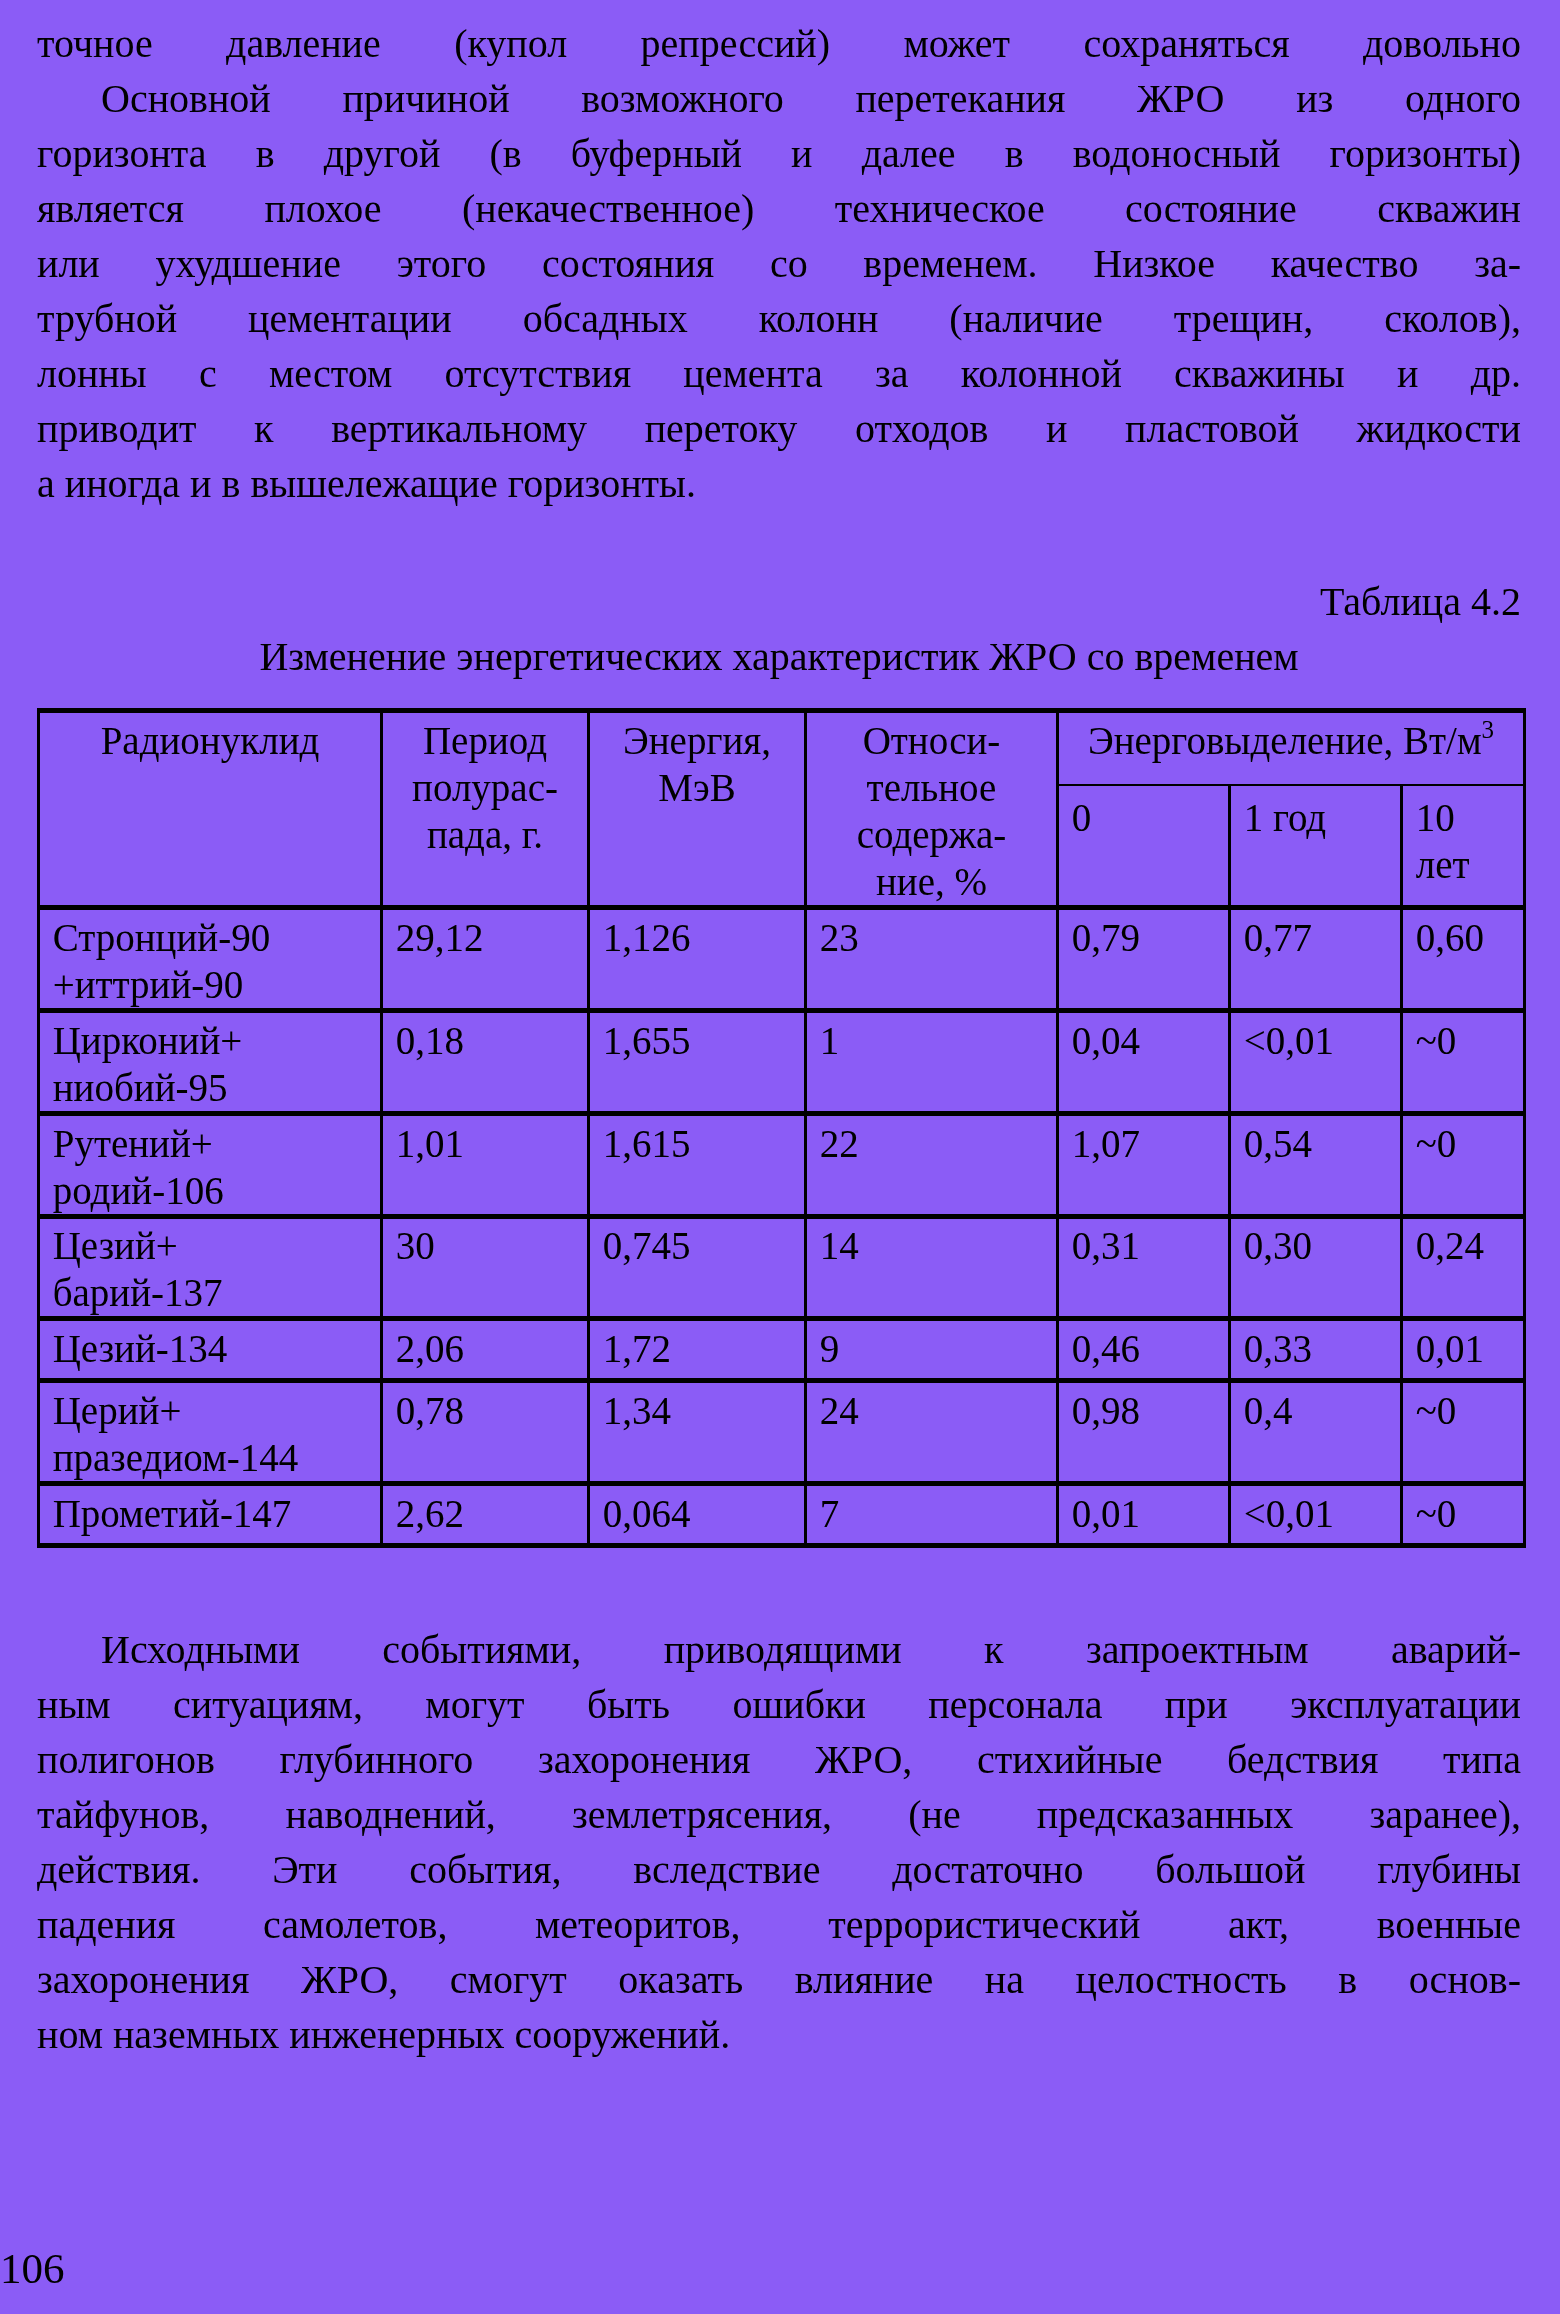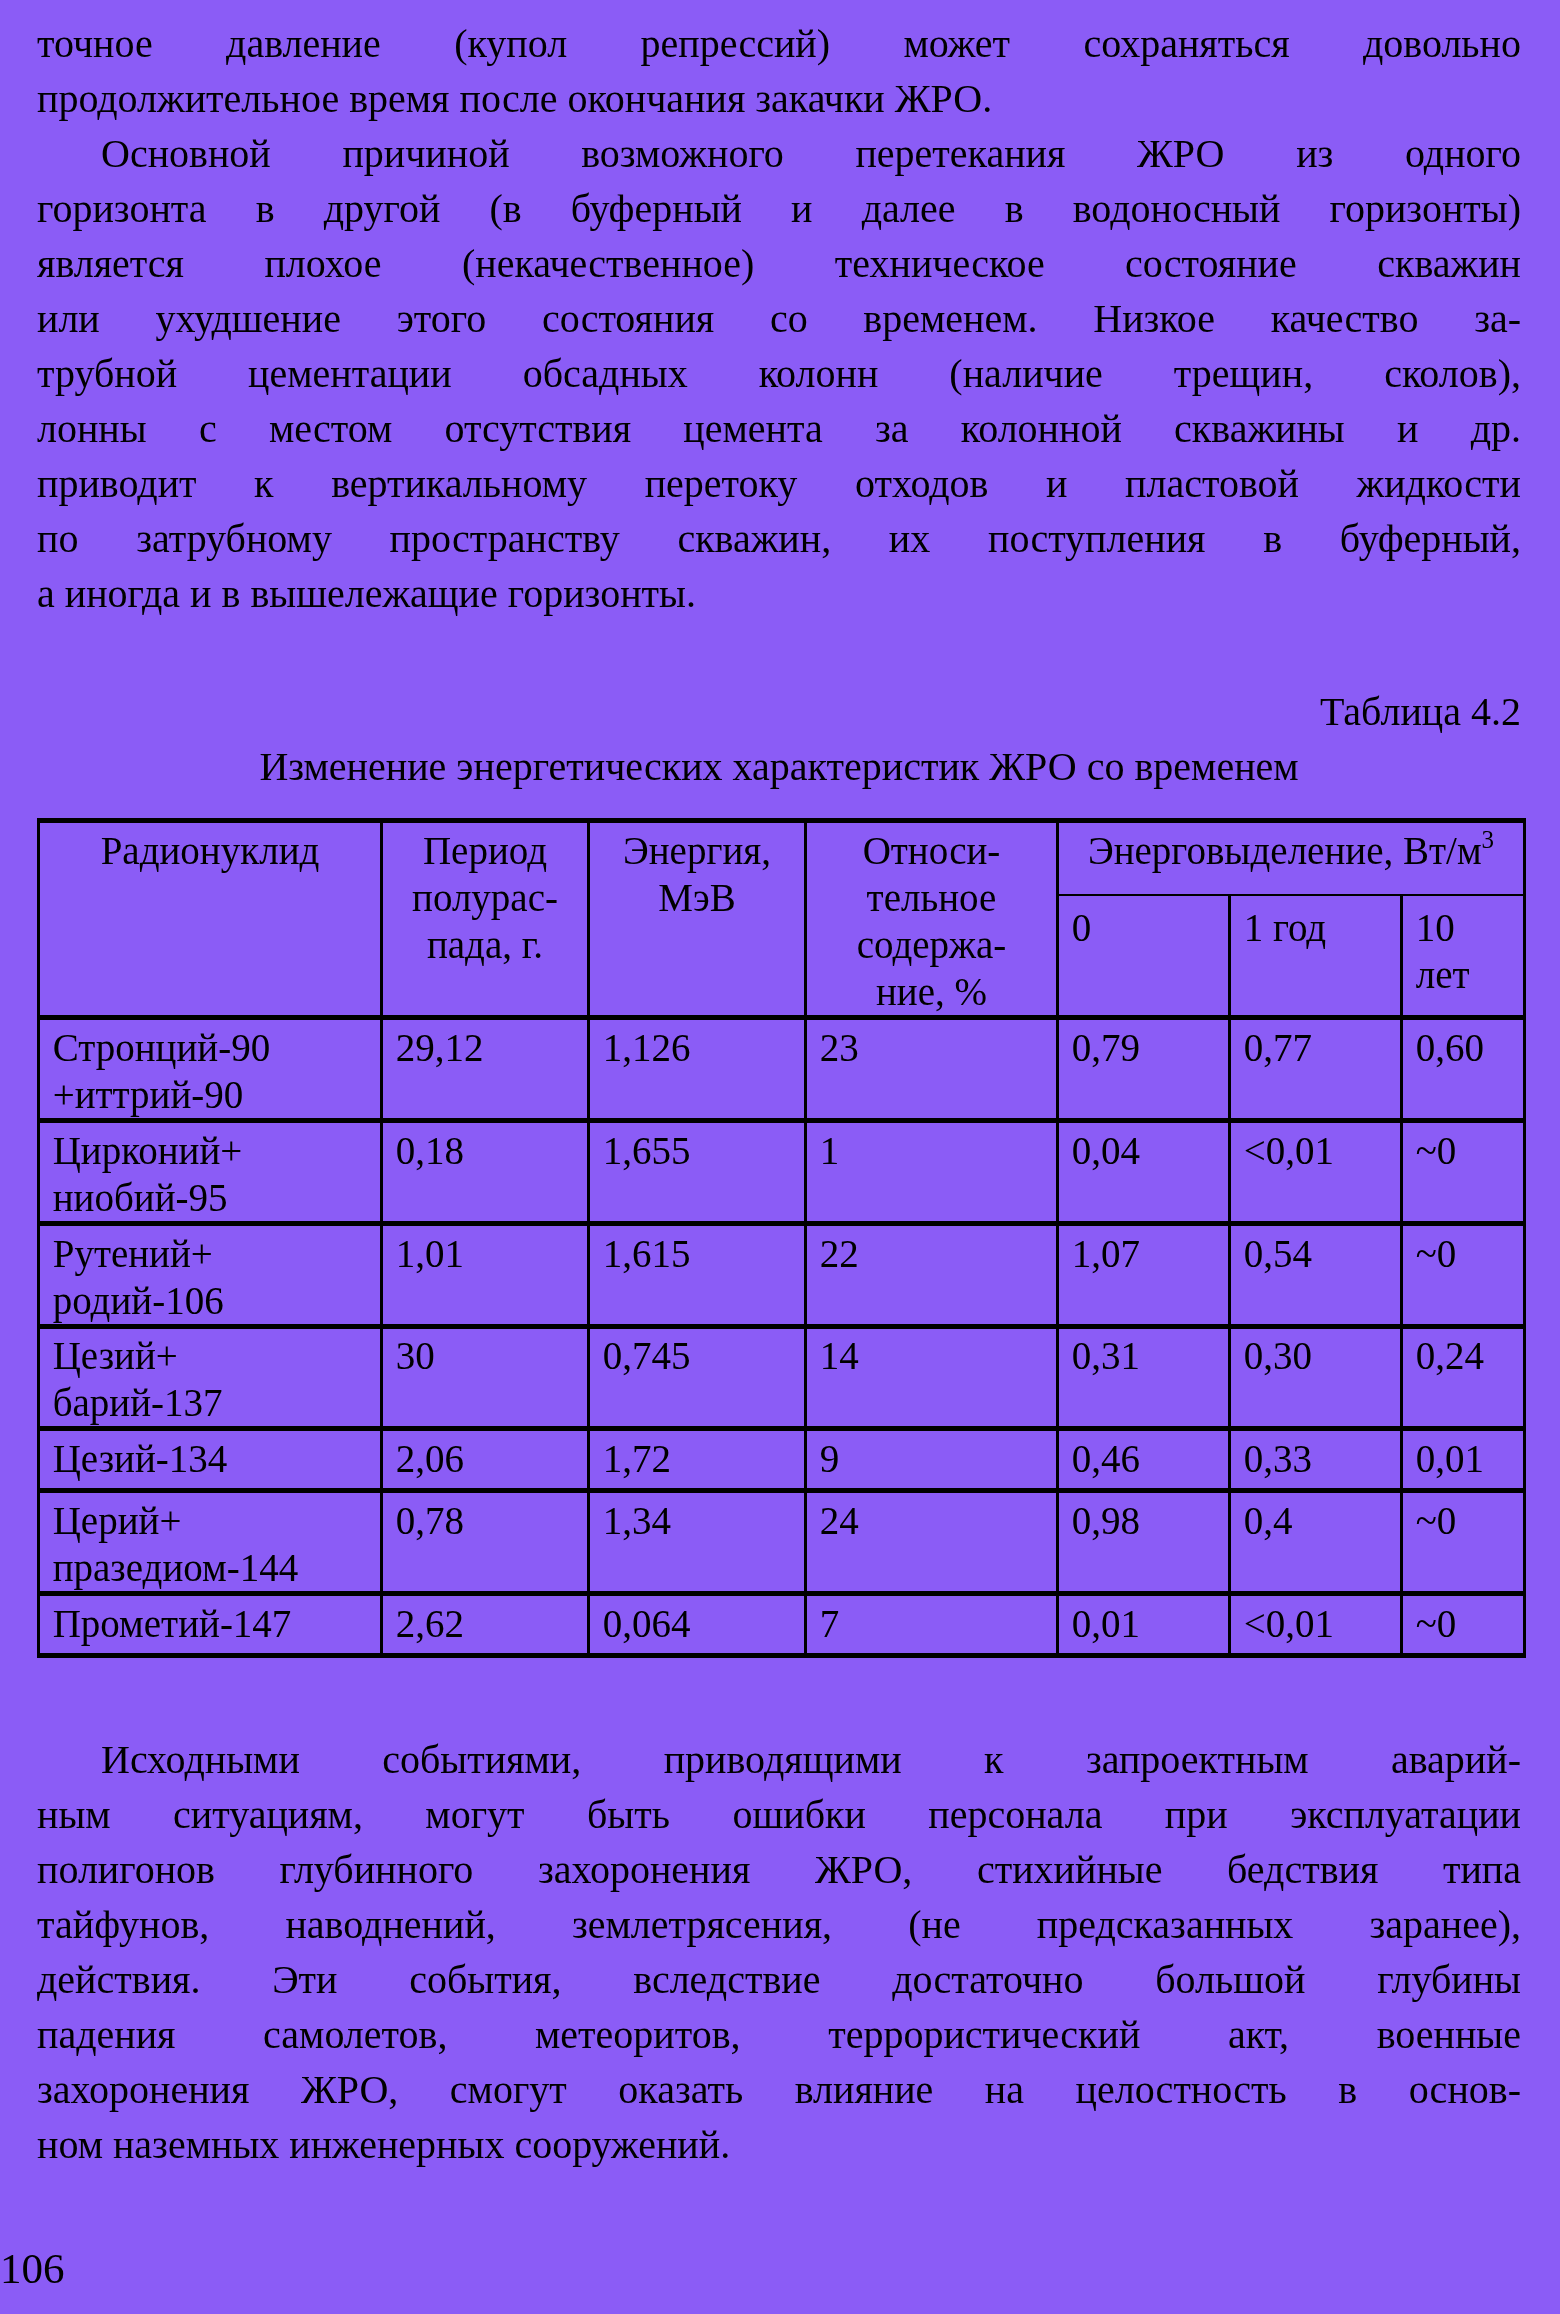--- a/index.html
+++ b/index.html
@@ -71,32 +71,30 @@
     line-height: 51px;
   }
 </style>
 </head>
 <body>
 
 <div class="page">
 
   <div class="para">
     <div class="line">точное давление (купол репрессий) может сохраняться довольно</div>
-    <div class="line last">продолжительное время после окончания закачки ЖРО.</div>
   </div>
 
   <div class="para">
     <div class="line indent">Основной причиной возможного перетекания ЖРО из одного</div>
     <div class="line">горизонта в другой (в буферный и далее в водоносный горизонты)</div>
     <div class="line">является плохое (некачественное) техническое состояние скважин</div>
     <div class="line">или ухудшение этого состояния со временем. Низкое качество за-</div>
     <div class="line">трубной цементации обсадных колонн (наличие трещин, сколов),</div>
     <div class="line">лонны с местом отсутствия цемента за колонной скважины и др.</div>
     <div class="line">приводит к вертикальному перетоку отходов и пластовой жидкости</div>
-    <div class="line">по затрубному пространству скважин, их поступления в буферный,</div>
     <div class="line last">а иногда и в вышележащие горизонты.</div>
   </div>
 
   <div class="table-label">Таблица 4.2</div>
   <div class="table-caption">Изменение энергетических характеристик ЖРО со временем</div>
 
   <table class="datatable">
     <colgroup>
       <col style="width:343px">
         <col style="width:207px">

